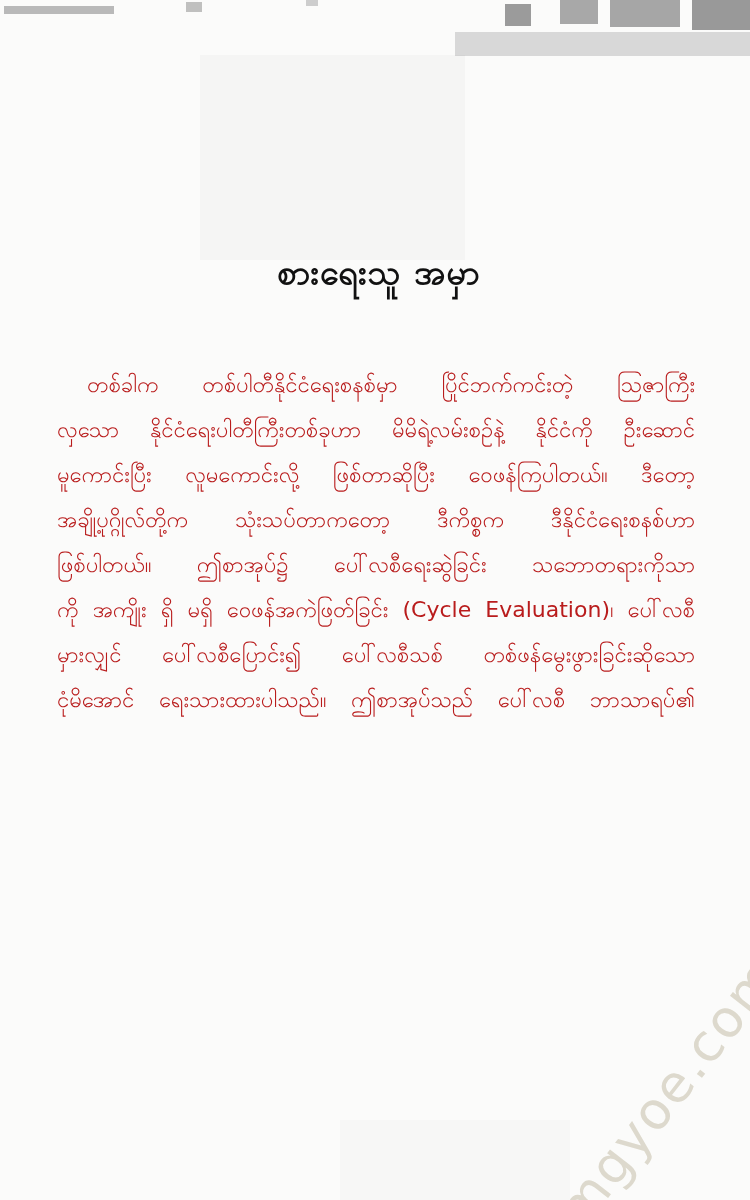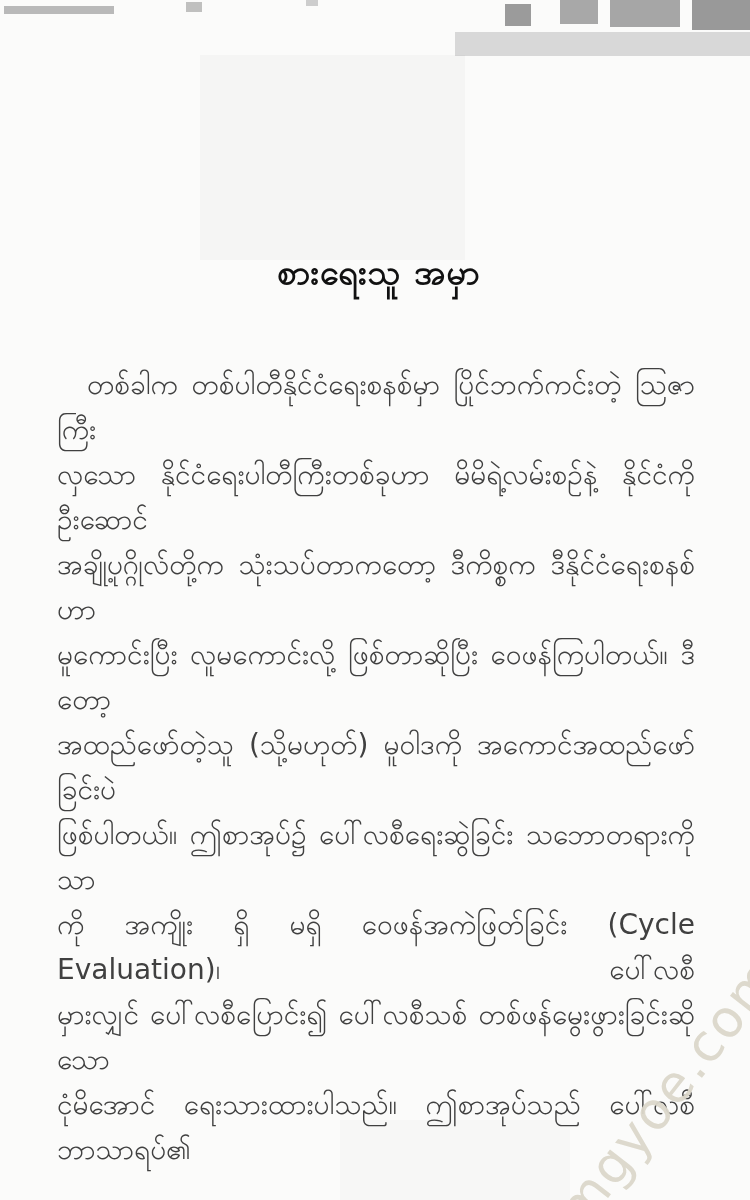--- a/index.html
+++ b/index.html
@@ -52,25 +52,25 @@
     color: #111;
   }
   .body-text {
     position: absolute;
     top: 362px; left: 57px;
     width: 638px;
   }
   .para { margin: 0; padding: 0; }
   .line {
     display: block;
-    font-size: 28px;
+    font-size: 22px;
     line-height: 45px;
     text-align: justify;
     text-align-last: justify;
-    color: #404040;
+    color: #b91c1c;
   }
   .indent { text-indent: 30px; }
 
   .watermark {
     position: absolute;
     left: 498px; top: 1062px;
     width: 340px;
     text-align: center;
     transform: rotate(-52deg);
     transform-origin: center;
@@ -97,23 +97,22 @@
 
   <div class="shade-band"></div>
   <div class="shade-bottom"></div>
 
   <div class="title">စားရေးသူ အမှာ</div>
 
   <div class="body-text">
     <p class="para">
       <span class="line indent">တစ်ခါက တစ်ပါတီနိုင်ငံရေးစနစ်မှာ ပြိုင်ဘက်ကင်းတဲ့ သြဇာကြီး</span>
       <span class="line">လှသော နိုင်ငံရေးပါတီကြီးတစ်ခုဟာ မိမိရဲ့လမ်းစဉ်နဲ့ နိုင်ငံကို ဦးဆောင်</span>
+      <span class="line">မူကောင်းပြီး လူမကောင်းလို့ ဖြစ်တာဆိုပြီး ဝေဖန်ကြပါတယ်။ ဒီတော့</span>
       <span class="line">အချို့ပုဂ္ဂိုလ်တို့က သုံးသပ်တာကတော့ ဒီကိစ္စက ဒီနိုင်ငံရေးစနစ်ဟာ</span>
-      <span class="line">မူကောင်းပြီး လူမကောင်းလို့ ဖြစ်တာဆိုပြီး ဝေဖန်ကြပါတယ်။ ဒီတော့</span>
-      <span class="line">အထည်ဖော်တဲ့သူ (သို့မဟုတ်) မူဝါဒကို အကောင်အထည်ဖော်ခြင်းပဲ</span>
       <span class="line">ဖြစ်ပါတယ်။ ဤစာအုပ်၌ ပေါ်လစီရေးဆွဲခြင်း သဘောတရားကိုသာ</span>
       <span class="line">ကို အကျိုး ရှိ မရှိ ဝေဖန်အကဲဖြတ်ခြင်း (Cycle Evaluation)၊ ပေါ်လစီ</span>
       <span class="line">မှားလျှင် ပေါ်လစီပြောင်း၍ ပေါ်လစီသစ် တစ်ဖန်မွေးဖွားခြင်းဆိုသော</span>
       <span class="line">ငုံမိအောင် ရေးသားထားပါသည်။ ဤစာအုပ်သည် ပေါ်လစီ ဘာသာရပ်၏</span>
 
     </p>
 
   </div>
 
   <div class="watermark">mgyoe.com</div>

